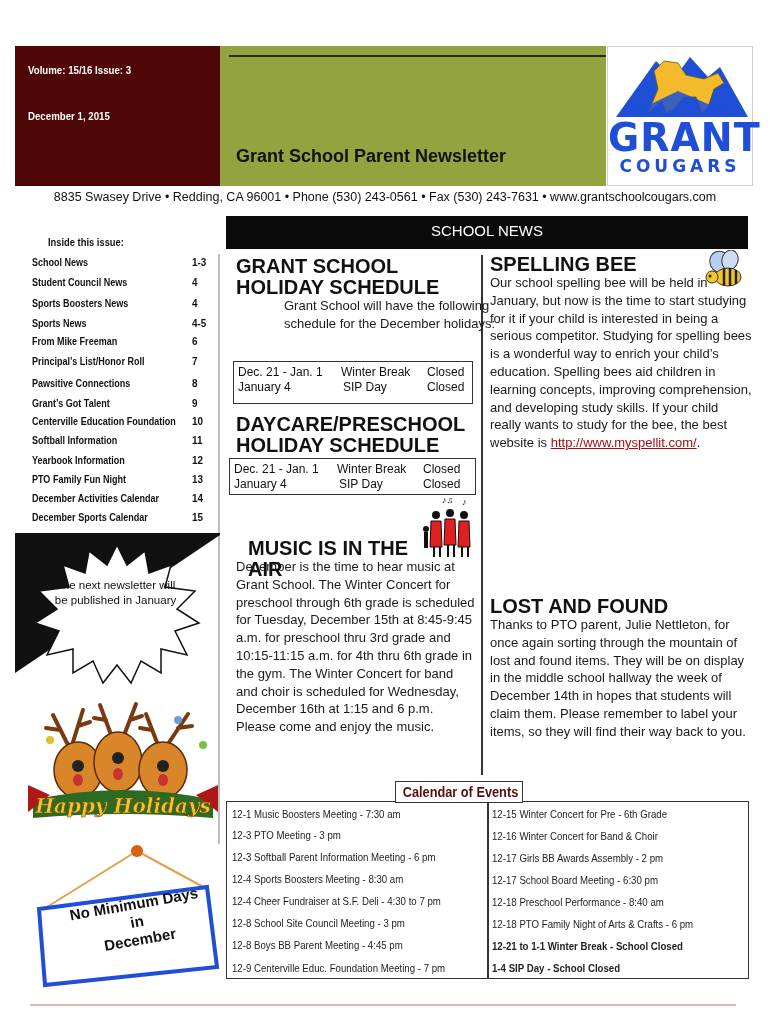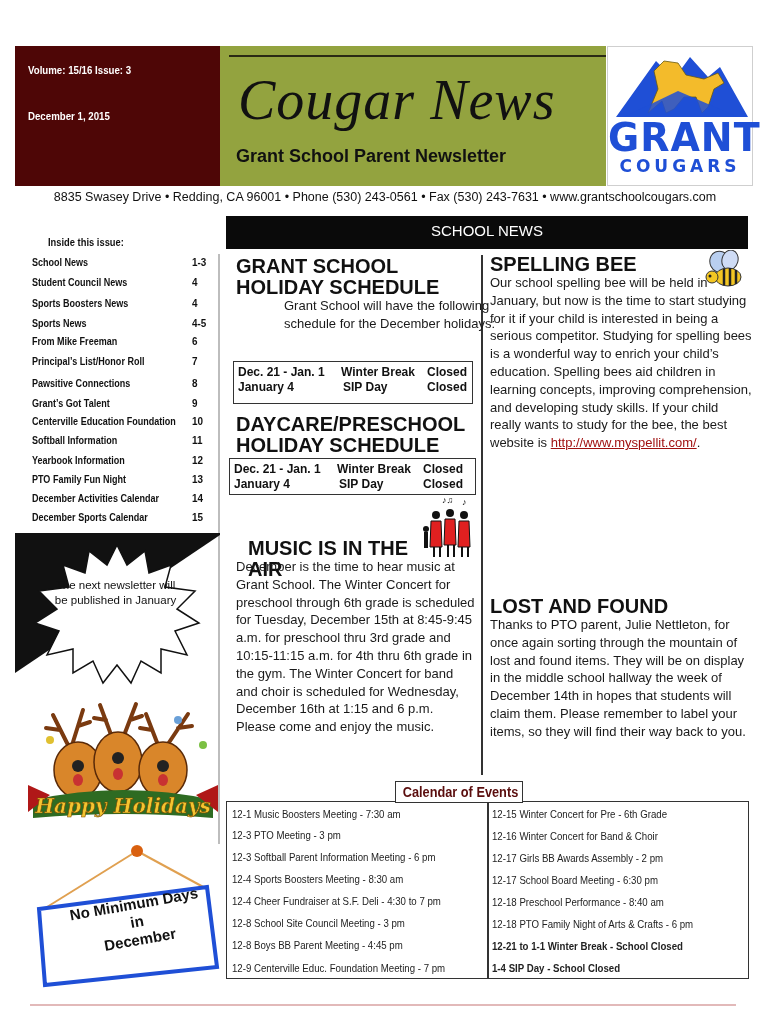--- a/index.html
+++ b/index.html
@@ -38,21 +38,21 @@
 
   
   #section-bar { left: 226px; top: 216px; width: 522px; height: 33px; background: #0a0a0a; color: #fff; text-align: center; font-size: 15px; line-height: 30px; }
 
   
   #col-divider { left: 481px; top: 255px; width: 1.5px; height: 520px; background: #333; }
 
   .h2 { position: absolute; font-size: 20px; font-weight: bold; line-height: 21px; color: #111; }
   .body-text { position: absolute; font-size: 13px; line-height: 17.8px; color: #1a1a1a; }
 
-  .sched-box { position: absolute; border: 1.5px solid #333; padding: 3px 0 0 0; font-weight: bold; }
+  .sched-box { position: absolute; border: 1.5px solid #333; padding: 3px 0 0 0; }
   .sched-row { position: relative; height: 15px; font-size: 12px; white-space: nowrap; }
   .sched-row span { position: absolute; top: 0; }
 
   #link-spell { color: #a01010; text-decoration: underline; }
 
   
   #cal-box { left: 226px; top: 801px; width: 523px; height: 178px; border: 1.5px solid #333; }
   #cal-mid { left: 487px; top: 801px; width: 1.5px; height: 178px; background: #333; }
   #cal-title-box { left: 395px; top: 781px; width: 128px; height: 22px; background: #fff; border: 1.5px solid #333; }
   #cal-title { left: 395px; top: 784px; width: 128px; text-align: center; font-size: 14.5px; font-weight: bold; color: #5a0d0d; transform: scaleX(0.88); white-space: nowrap; }
@@ -66,21 +66,20 @@
 </style>
 </head>
 <body>
 
 <div id="mast-left" class="abs">
   <div class="vol">Volume: 15/16 Issue:  3</div>
   <div class="date">December 1, 2015</div>
 </div>
 <div id="mast-mid" class="abs">
   <div class="rule"></div>
-  <div class="title">Cougar News</div>
   <div class="subtitle">Grant School Parent Newsletter</div>
 </div>
 <div id="logo" class="abs">
   <svg width="146" height="70" viewBox="0 0 146 70" style="position:absolute;left:0;top:2px;">
     <polygon points="8,68 48,12 66,30 82,8 100,28 112,18 140,68" fill="#1f4fd6"></polygon>
     <polygon points="40,64 50,40 46,22 56,12 70,14 78,26 96,30 110,24 116,34 106,40 100,58 94,64 88,48 76,48 66,60 58,64 54,52" fill="#f3bb2b" stroke="#6a5a10" stroke-width="0.8"></polygon>
     <polygon points="16,68 70,42 130,68" fill="#1f4fd6" opacity="0.85"></polygon>
   </svg>
   <div class="grant">GRANT</div>
   <div class="cougars">COUGARS</div>

